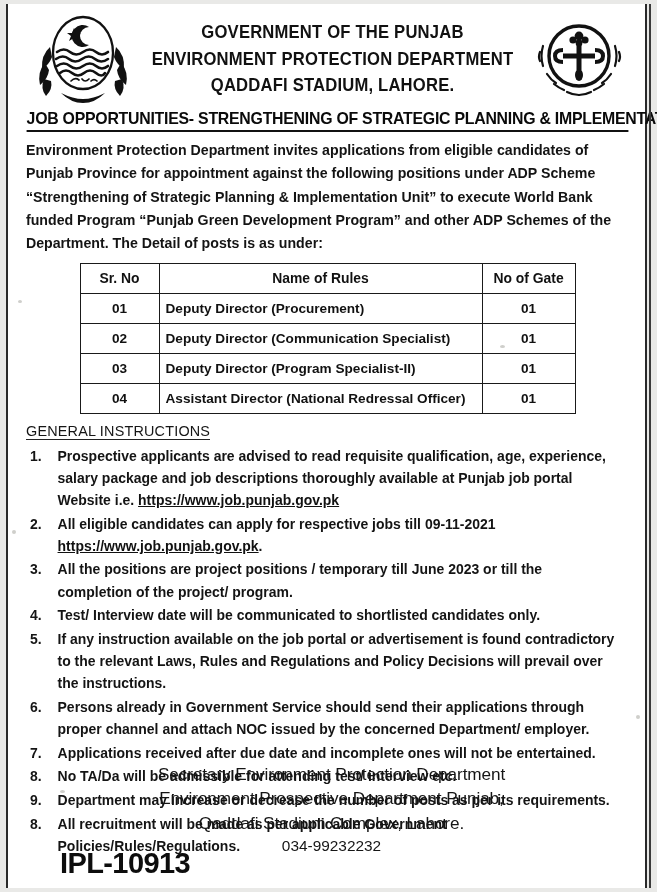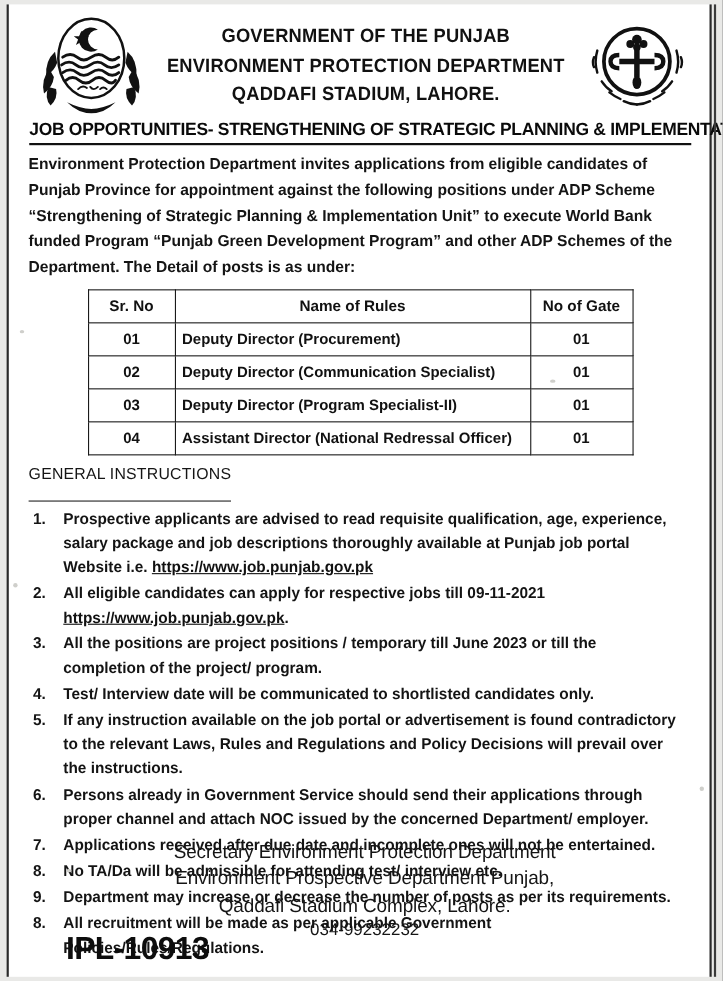--- a/index.html
+++ b/index.html
@@ -126,21 +126,21 @@
   th.h-no { width: 80px; }
 
   
   .gi-heading {
     margin: 9px 0 3px 4px;
     font-size: 14.4px;
     font-weight: normal;
     color: #151515;
     display: inline-block;
     border-bottom: 1.6px solid #222;
-    padding-bottom: 16px;
+    padding-bottom: 0px;
     letter-spacing: 0.2px;
   }
   ol.instructions {
     list-style: none;
     margin: 2px 0 0 0;
     padding: 0 4px 0 6px;
   }
   ol.instructions > li {
     position: relative;
     padding-left: 30px;

